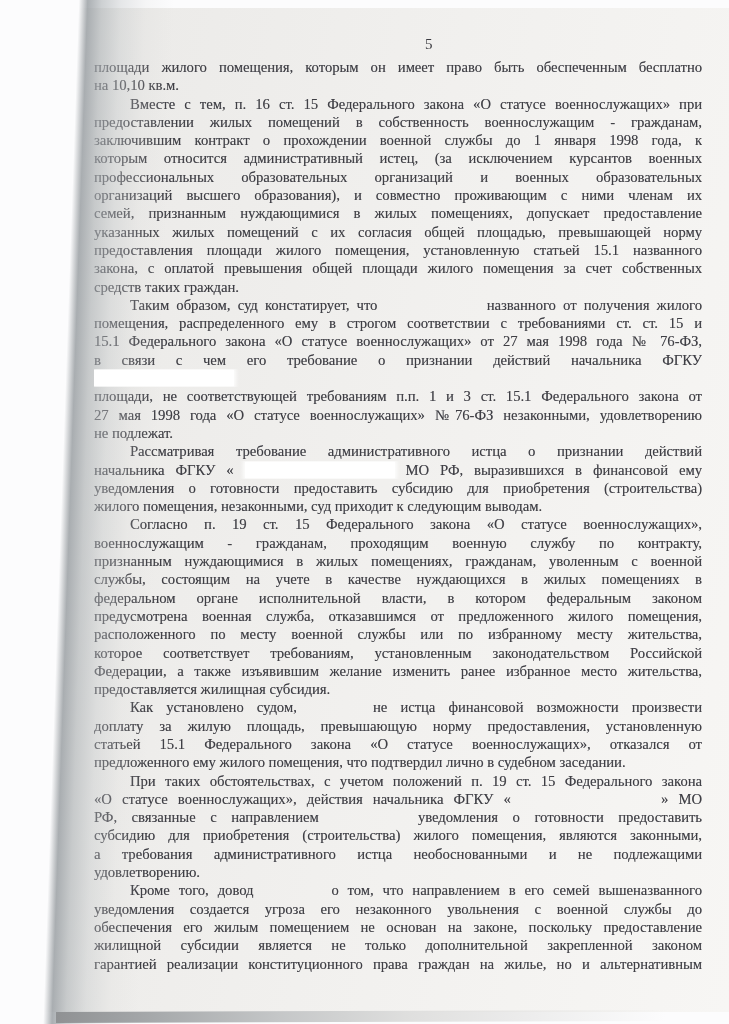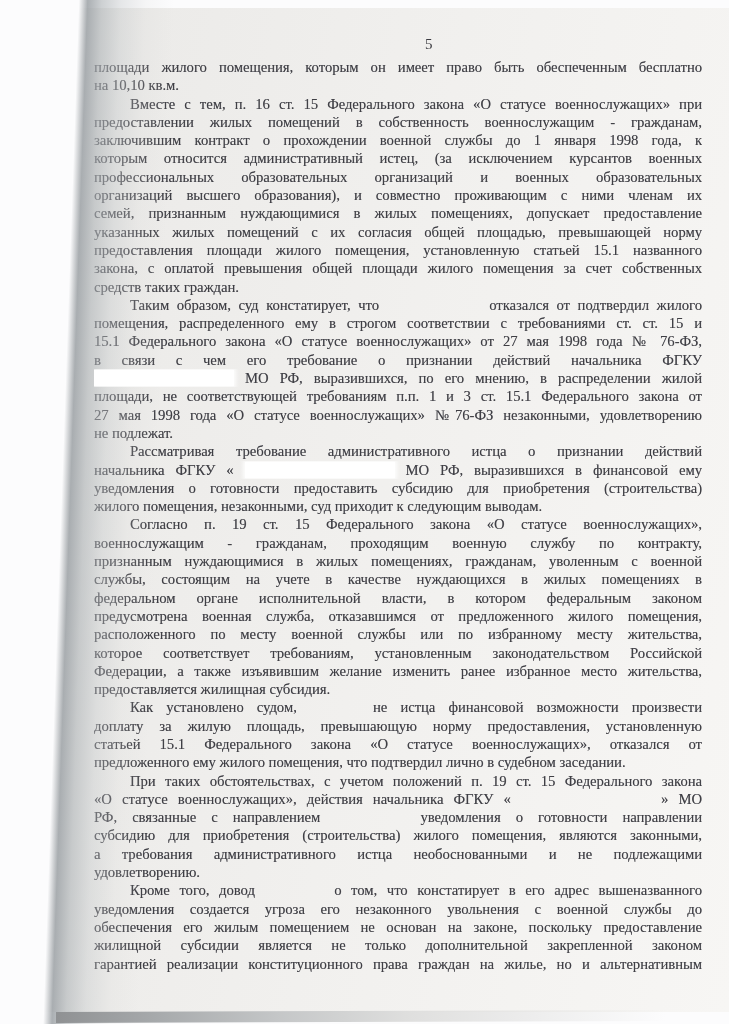--- a/index.html
+++ b/index.html
@@ -74,25 +74,25 @@
         <div class="line"><span class="txt">которым относится административный истец, (за исключением курсантов военных</span> </div>
         <div class="line"><span class="txt">профессиональных образовательных организаций и военных образовательных</span> </div>
         <div class="line"><span class="txt">организаций высшего образования), и совместно проживающим с ними членам их</span> </div>
         <div class="line"><span class="txt">семей, признанным нуждающимися в жилых помещениях, допускает предоставление</span> </div>
         <div class="line"><span class="txt">указанных жилых помещений с их согласия общей площадью, превышающей норму</span> </div>
         <div class="line"><span class="txt">предоставления площади жилого помещения, установленную статьей 15.1 названного</span> </div>
         <div class="line"><span class="txt">закона, с оплатой превышения общей площади жилого помещения за счет собственных</span> </div>
         <div class="line end"><span class="txt">средств таких граждан.</span> </div>
       </div>
       <div class="paragraph">
-        <div class="line indent"><span class="txt">Таким образом, суд констатирует, что</span> <span class="gap" style="width: 95px;"></span> <span class="txt">отказался от подтвердил жилого</span> </div>
+        <div class="line indent"><span class="txt">Таким образом, суд констатирует, что</span> <span class="gap" style="width: 95px;"></span> <span class="txt">названного от получения жилого</span> </div>
         <div class="line"><span class="txt">помещения, распределенного ему в строгом соответствии с требованиями ст. ст. 15 и</span> </div>
         <div class="line"><span class="txt">15.1 Федерального закона «О статусе военнослужащих» от 27 мая 1998 года № 76-ФЗ,</span> </div>
         <div class="line"><span class="txt">в связи с чем его требование о признании действий начальника ФГКУ</span> </div>
-        <div class="line"><span class="whitebox" style="width: 140px;"></span> <span class="txt">МО РФ, выразившихся, по его мнению, в распределении жилой</span> </div>
+        <div class="line"><span class="whitebox" style="width: 140px;"></span>  </div>
         <div class="line"><span class="txt">площади, не соответствующей требованиям п.п. 1 и 3 ст. 15.1 Федерального закона от</span> </div>
         <div class="line"><span class="txt">27 мая 1998 года «О статусе военнослужащих» №76-ФЗ незаконными, удовлетворению</span> </div>
         <div class="line end"><span class="txt">не подлежат.</span> </div>
       </div>
       <div class="paragraph">
         <div class="line indent"><span class="txt">Рассматривая требование административного истца о признании действий</span> </div>
         <div class="line"><span class="txt">начальника ФГКУ «</span> <span class="whitebox" style="width: 150px;"></span> <span class="txt">МО РФ, выразившихся в финансовой ему</span> </div>
         <div class="line"><span class="txt">уведомления о готовности предоставить субсидию для приобретения (строительства)</span> </div>
         <div class="line end"><span class="txt">жилого помещения, незаконными, суд приходит к следующим выводам.</span> </div>
       </div>
@@ -110,27 +110,27 @@
       </div>
       <div class="paragraph">
         <div class="line indent"><span class="txt">Как установлено судом,</span> <span class="gap" style="width: 50px;"></span> <span class="txt">не истца финансовой возможности произвести</span> </div>
         <div class="line"><span class="txt">доплату за жилую площадь, превышающую норму предоставления, установленную</span> </div>
         <div class="line"><span class="txt">статьей 15.1 Федерального закона «О статусе военнослужащих», отказался от</span> </div>
         <div class="line end"><span class="txt">предложенного ему жилого помещения, что подтвердил лично в судебном заседании.</span> </div>
       </div>
       <div class="paragraph">
         <div class="line indent"><span class="txt">При таких обстоятельствах, с учетом положений п. 19 ст. 15 Федерального закона</span> </div>
         <div class="line"><span class="txt">«О статусе военнослужащих», действия начальника ФГКУ «</span> <span class="gap" style="width: 130px;"></span> <span class="txt">» МО</span> </div>
-        <div class="line"><span class="txt">РФ, связанные с направлением</span> <span class="gap" style="width: 70px;"></span> <span class="txt">уведомления о готовности направлении</span> </div>
+        <div class="line"><span class="txt">РФ, связанные с направлением</span> <span class="gap" style="width: 70px;"></span> <span class="txt">уведомления о готовности предоставить</span> </div>
         <div class="line"><span class="txt">субсидию для приобретения (строительства) жилого помещения, являются законными,</span> </div>
         <div class="line"><span class="txt">а требования административного истца необоснованными и не подлежащими</span> </div>
         <div class="line end"><span class="txt">удовлетворению.</span> </div>
       </div>
       <div class="paragraph">
-        <div class="line indent"><span class="txt">Кроме того, довод</span> <span class="gap" style="width: 60px;"></span> <span class="txt">о том, что констатирует в его адрес вышеназванного</span> </div>
+        <div class="line indent"><span class="txt">Кроме того, довод</span> <span class="gap" style="width: 60px;"></span> <span class="txt">о том, что направлением в его семей вышеназванного</span> </div>
         <div class="line"><span class="txt">уведомления создается угроза его незаконного увольнения с военной службы до</span> </div>
         <div class="line"><span class="txt">обеспечения его жилым помещением не основан на законе, поскольку предоставление</span> </div>
         <div class="line"><span class="txt">жилищной субсидии является не только дополнительной закрепленной законом</span> </div>
         <div class="line"><span class="txt">гарантией реализации конституционного права граждан на жилье, но и альтернативным</span> </div>
       </div>
     </div>
   <div class="spine"></div>
   <div class="bottom-edge"></div>
 </div>
 

